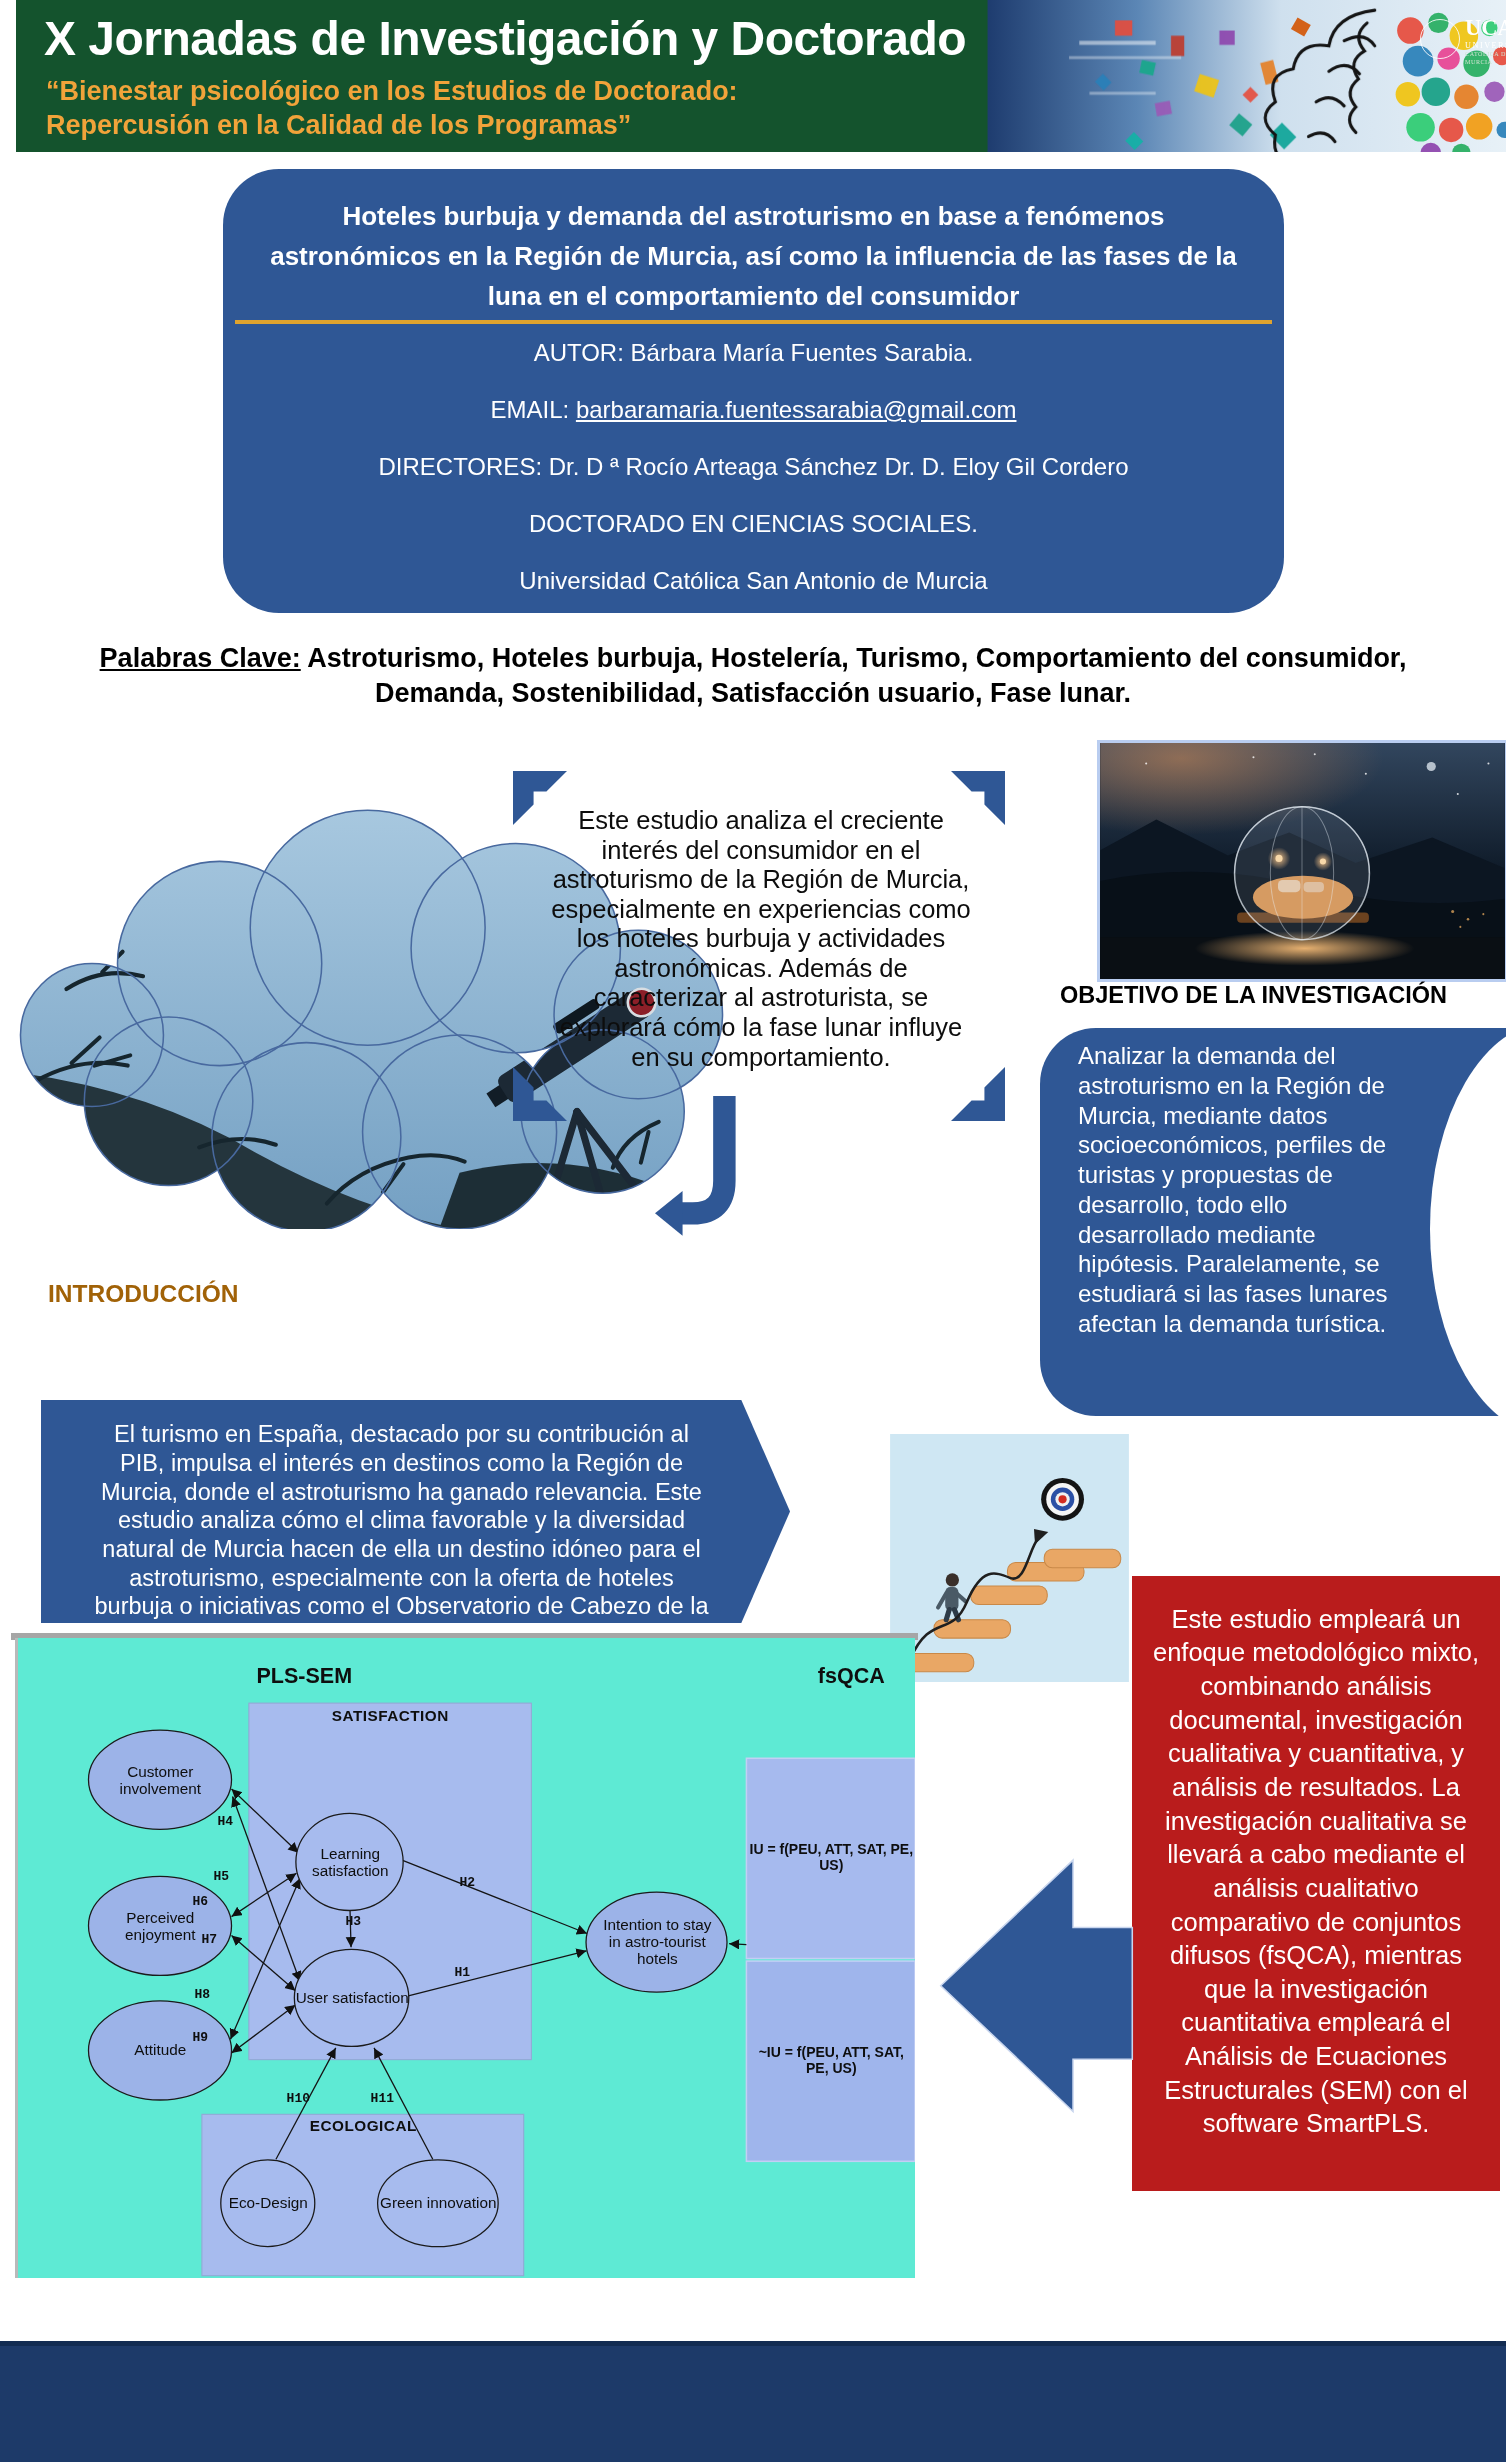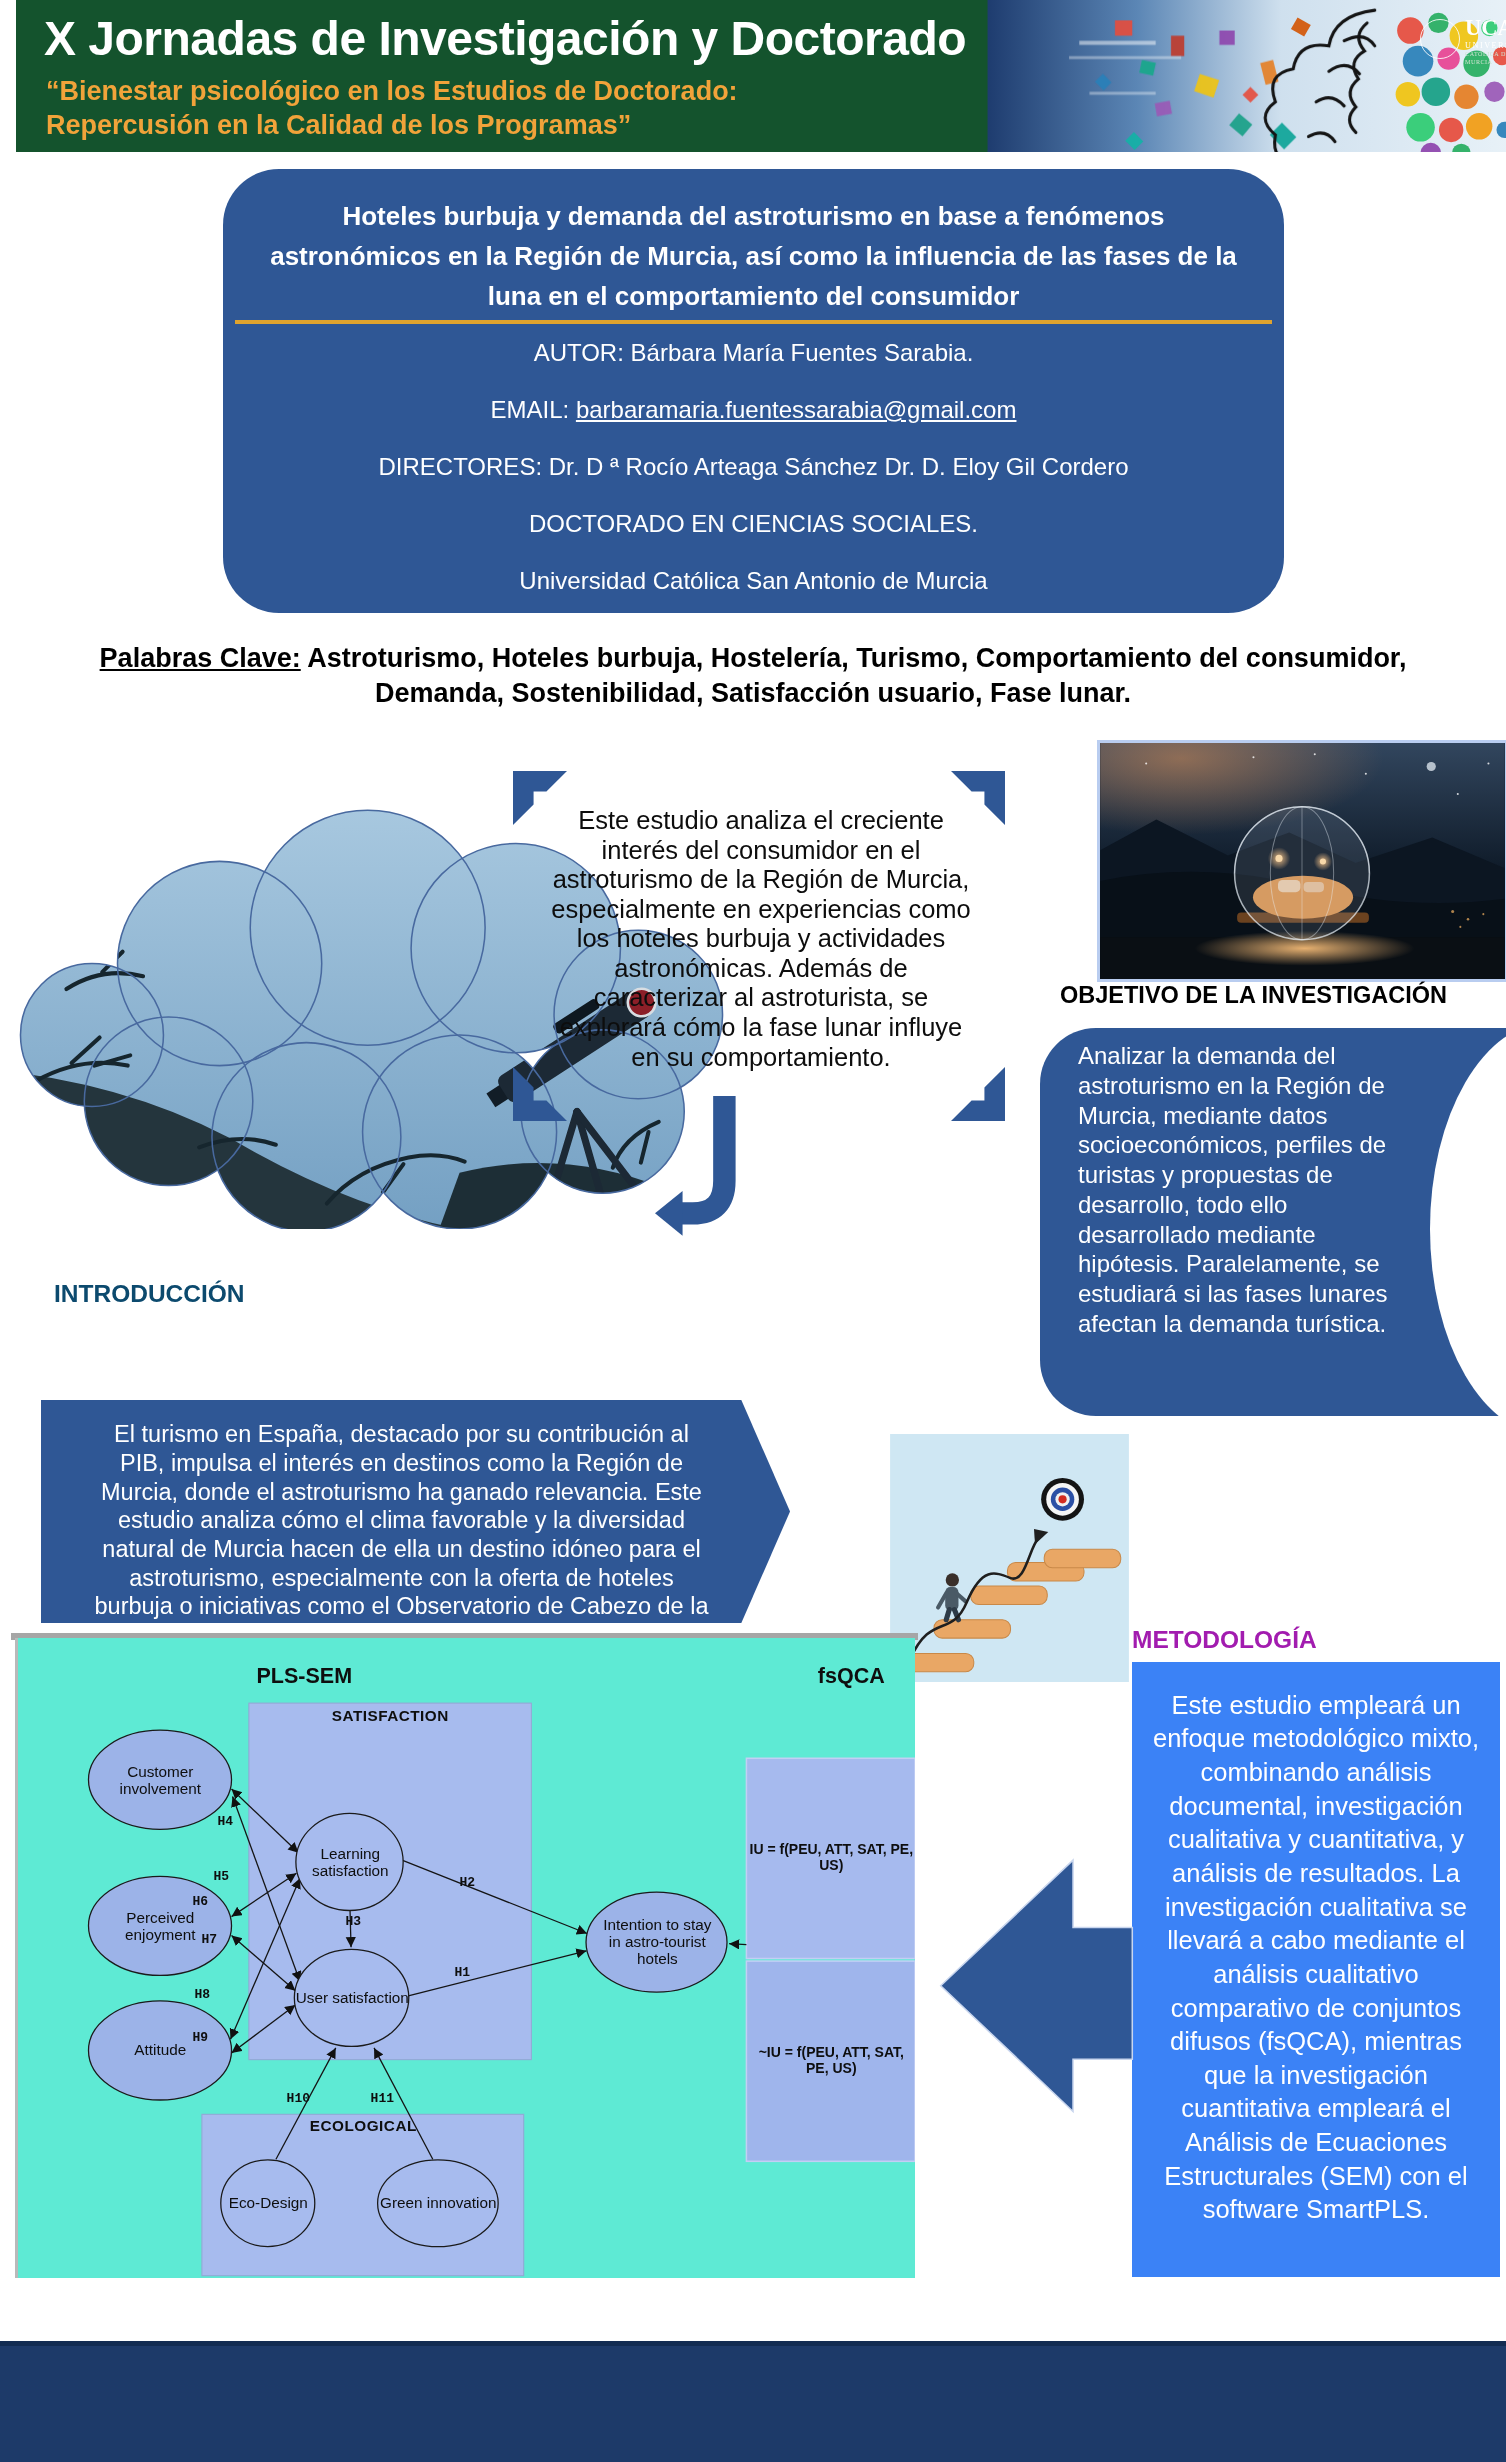--- a/index.html
+++ b/index.html
@@ -36,28 +36,28 @@
   .br-tr{left:951px;top:771px;transform:scaleX(-1);}
   .br-bl{left:513px;top:1067px;transform:scaleY(-1);}
   .br-br{left:951px;top:1067px;transform:rotate(180deg);}
   .bubble-photo{position:absolute;left:1097px;top:740px;width:405px;height:236px;border:3.6px solid #b9cdf0;box-sizing:content-box;background:#0c141f;}
   .objetivo-heading{position:absolute;left:1060px;top:982px;font-size:23.5px;font-weight:bold;color:#000;white-space:nowrap;}
   .objetivo-box{position:absolute;left:1040px;top:1028px;width:467px;height:388px;background:#2f5795;border-radius:56px 0 0 56px;}
   .objetivo-ellipse{position:absolute;left:1430px;top:1022px;width:240px;height:414px;background:#ffffff;border-radius:50%;}
   .objetivo-text{position:absolute;left:1078px;top:1041px;width:340px;margin:0;color:#ffffff;font-size:24px;line-height:1.24;}
   .j-arrow{position:absolute;left:654px;top:1093px;width:102px;height:153px;}
   
-  .intro-heading{position:absolute;left:54px;top:1280px;font-size:24.5px;font-weight:bold;color:#0c4a6e;}
+  .intro-heading{position:absolute;left:48px;top:1280px;font-size:24.5px;font-weight:bold;color:#a16207;}
   .intro-box{position:absolute;left:41px;top:1400px;width:749px;height:223px;background:#2f5795;
     clip-path:polygon(0 0,93.5% 0,100% 50%,93.5% 100%,0 100%);}
   .intro-box p{margin:0;padding:20.4px 77px 0 49px;text-align:center;color:#ffffff;font-size:23.5px;line-height:1.22;}
   .stairs-photo{position:absolute;left:890px;top:1434px;width:239px;height:248px;}
   
   .metodo-heading{position:absolute;left:1132px;top:1626px;width:368px;text-align:left;font-size:24.5px;font-weight:bold;color:#a21caf;}
-  .metodo-box{position:absolute;left:1132px;top:1662px;width:368px;height:615px;background:#3b82f6;}
+  .metodo-box{position:absolute;left:1132px;top:1576px;width:368px;height:615px;background:#b91c1c;}
   .metodo-box p{margin:0;padding:26.6px 13.3px 0 13.3px;text-align:center;color:#ffffff;font-size:25.5px;line-height:1.32;}
   .big-left-arrow{position:absolute;left:938px;top:1832px;width:197px;height:282px;}
   
   .panel-shadow{position:absolute;left:11.2px;top:1633px;width:907px;height:7.2px;background:#a6a6a6;}
   .diagram-panel{position:absolute;left:15.3px;top:1638px;width:900px;height:640px;background:#5eead4;border-left:3.1px solid #b9b9b9;box-sizing:border-box;}
   .diagram-panel svg.diagram-layer{position:absolute;left:0;top:0;width:897px;height:640px;}
   .dlabel{position:absolute;transform:translate(-50%,-50%);text-align:center;font-size:15.3px;color:#0e0e0e;line-height:1.12;}
   .dtitle{font-size:21.5px;font-weight:bold;}
   .dbox-label{font-size:15.3px;font-weight:bold;letter-spacing:0.5px;}
   .hlab{font-size:13px;font-weight:bold;font-family:Liberation Mono, monospace;}

